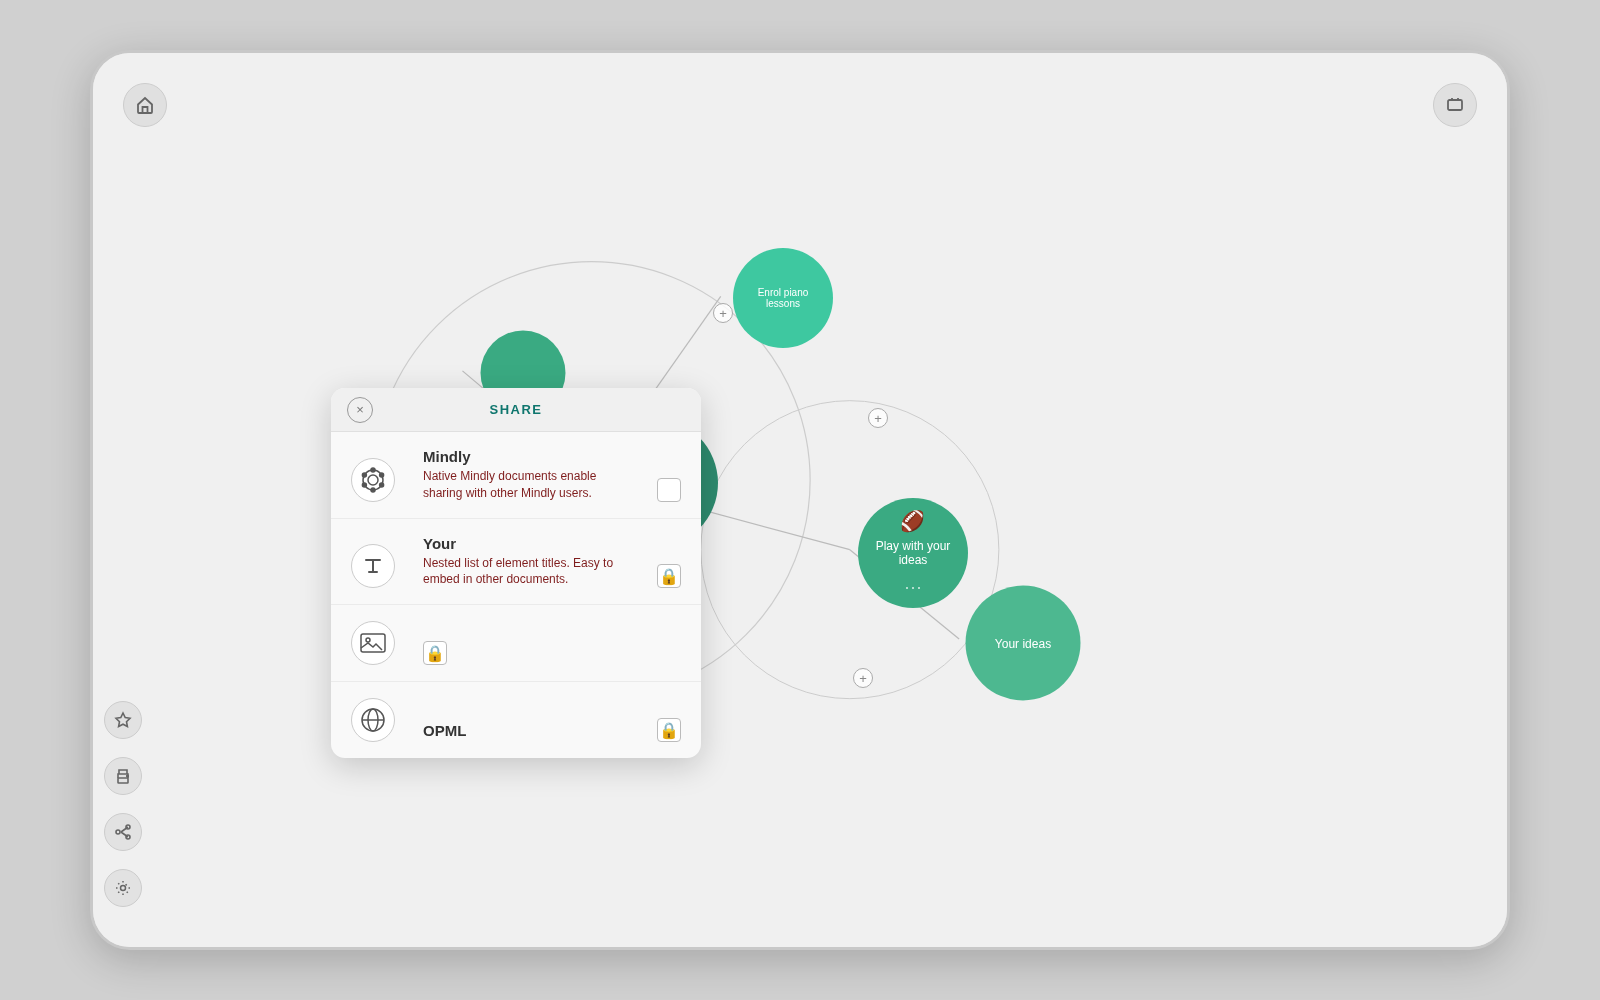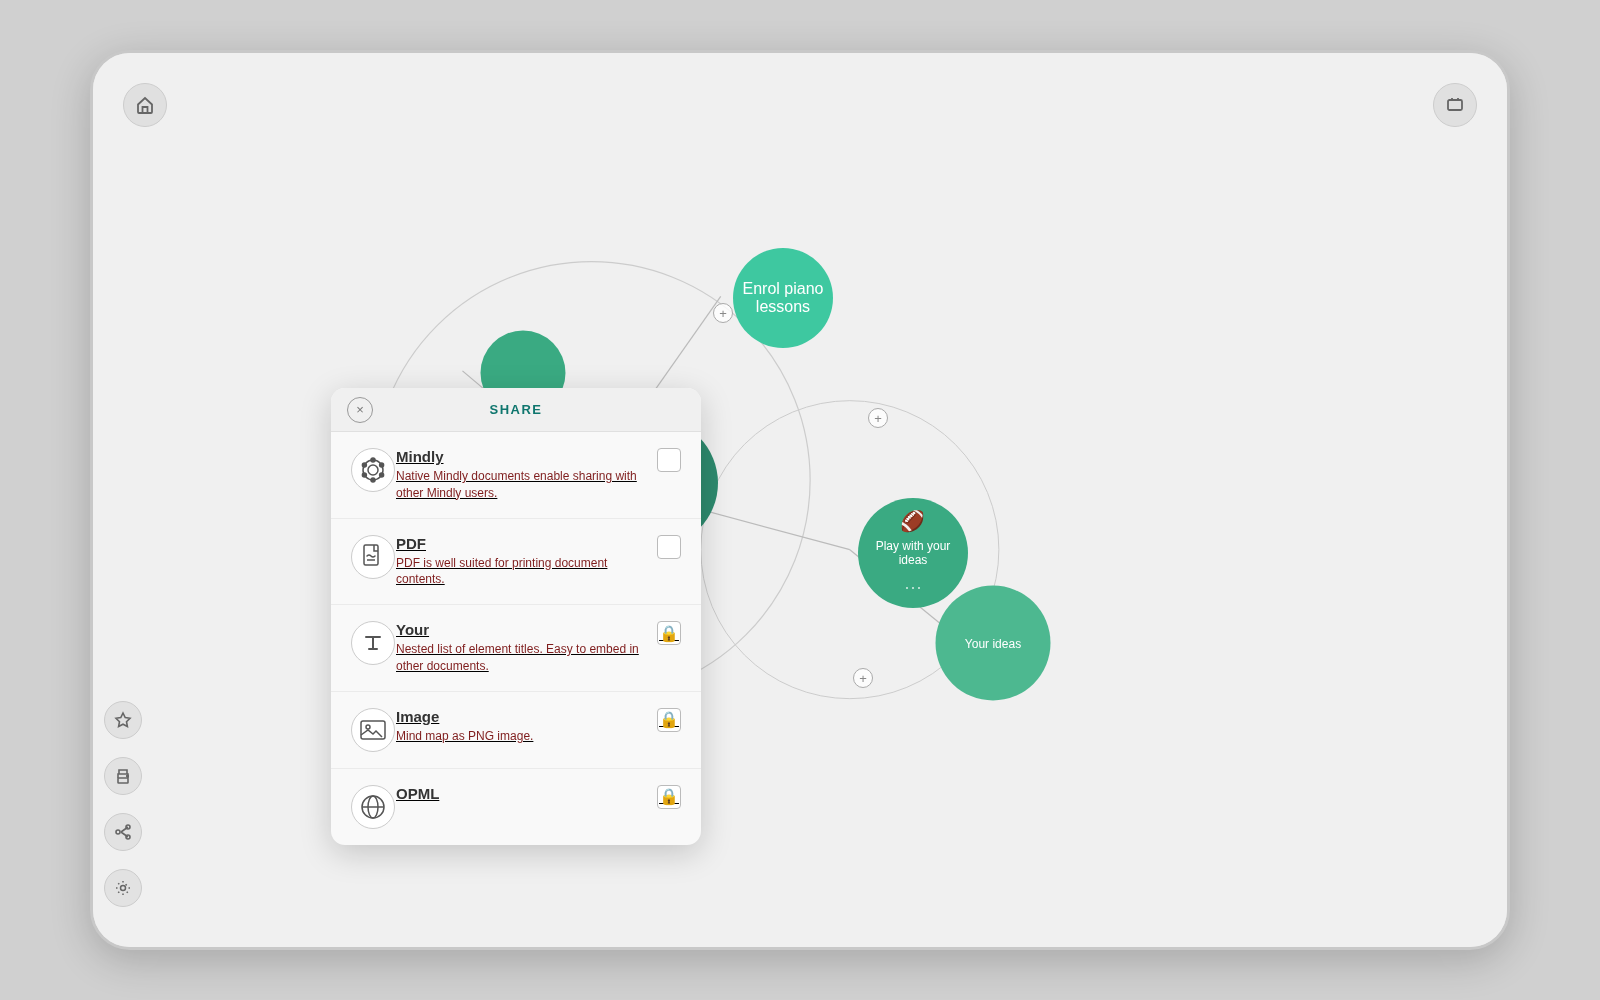--- a/index.html
+++ b/index.html
@@ -132,21 +132,21 @@
       font-size: 16px;
       font-weight: 600;
       left: 500px;
       top: 430px;
     }
 
     .node-enrol {
       background: #3ec8a0;
       width: 100px;
       height: 100px;
-      font-size: 16px;
+      font-size: 10px;
       left: 630px;
       top: 245px;
     }
 
     .node-play {
       background: #3aaa82;
       width: 110px;
       height: 110px;
       font-size: 12px;
       left: 760px;
@@ -169,21 +169,21 @@
       font-size: 11px;
       left: 475px;
       top: 620px;
     }
 
     .node-your-ideas {
       background: #4db890;
       width: 115px;
       height: 115px;
       font-size: 12px;
-      left: 840px;
+      left: 870px;
       top: 590px;
     }
 
     .node-emoji {
       font-size: 22px;
       line-height: 1;
       margin-bottom: 2px;
     }
 
     .node-dots {
@@ -257,26 +257,25 @@
       font-size: 13px;
     }
 
     .share-list {
       list-style: none;
       padding: 0;
     }
 
     .share-item {
       display: flex;
-      align-items: flex-start;
+      align-items: flex-end;
       padding: 16px 20px;
       border-bottom: 1px solid #ebebeb;
-      gap: 1px;
-      cursor: pointer;
-      text-decoration: underline;
+      gap: 28px;
+      cursor: pointer;
     }
 
     .share-item:last-child {
       border-bottom: none;
     }
 
     .share-icon-wrap {
       width: 44px;
       height: 44px;
       border-radius: 50%;
@@ -449,36 +448,20 @@
             </svg>
           </div>
           <div class="share-item-text">
             <div class="share-item-name">Mindly</div>
             <div class="share-item-desc">Native Mindly documents enable sharing with other Mindly users.</div>
           </div>
           <div class="share-item-action">
           </div>
         </li>
 
-        <li class="share-item">
-          <div class="share-icon-wrap">
-            <svg width="26" height="28" viewBox="0 0 26 28" fill="none" stroke="#555" stroke-width="1.5">
-              <rect x="4" y="2" width="14" height="20" rx="1.5"></rect>
-              <path d="M14 2v6h4"></path>
-              <path d="M7 13 Q9 11 11 13 Q13 15 15 13" stroke-linecap="round"></path>
-              <path d="M7 17h8"></path>
-            </svg>
-          </div>
-          <div class="share-item-text">
-            <div class="share-item-name">PDF</div>
-            <div class="share-item-desc">PDF is well suited for printing document contents.</div>
-          </div>
-          <div class="share-item-action">
-          </div>
-        </li>
 
         <li class="share-item">
           <div class="share-icon-wrap">
             <svg width="28" height="28" viewBox="0 0 28 28" fill="none" stroke="#555" stroke-width="2">
               <path d="M7 8h14M14 8v12M10 20h8" stroke-linecap="round"></path>
             </svg>
           </div>
           <div class="share-item-text">
             <div class="share-item-name">Your</div>
             <div class="share-item-desc">Nested list of element titles. Easy to embed in other documents.</div>
@@ -489,24 +472,20 @@
         </li>
 
         <li class="share-item">
           <div class="share-icon-wrap">
             <svg width="28" height="24" viewBox="0 0 28 24" fill="none" stroke="#555" stroke-width="1.5">
               <rect x="2" y="3" width="24" height="18" rx="2"></rect>
               <circle cx="9" cy="9" r="2"></circle>
               <path d="M2 17l7-5 5 4 3-3 6 6"></path>
             </svg>
           </div>
-          <div class="share-item-text">
-            <div class="share-item-name">Image</div>
-            <div class="share-item-desc">Mind map as PNG image.</div>
-          </div>
           <div class="share-item-action">
             <span class="lock-icon">🔒</span>
           </div>
         </li>
 
         <li class="share-item">
           <div class="share-icon-wrap">
             <svg width="28" height="28" viewBox="0 0 28 28" fill="none" stroke="#555" stroke-width="1.5">
               <circle cx="14" cy="14" r="11"></circle>
               <ellipse cx="14" cy="14" rx="5" ry="11"></ellipse>

